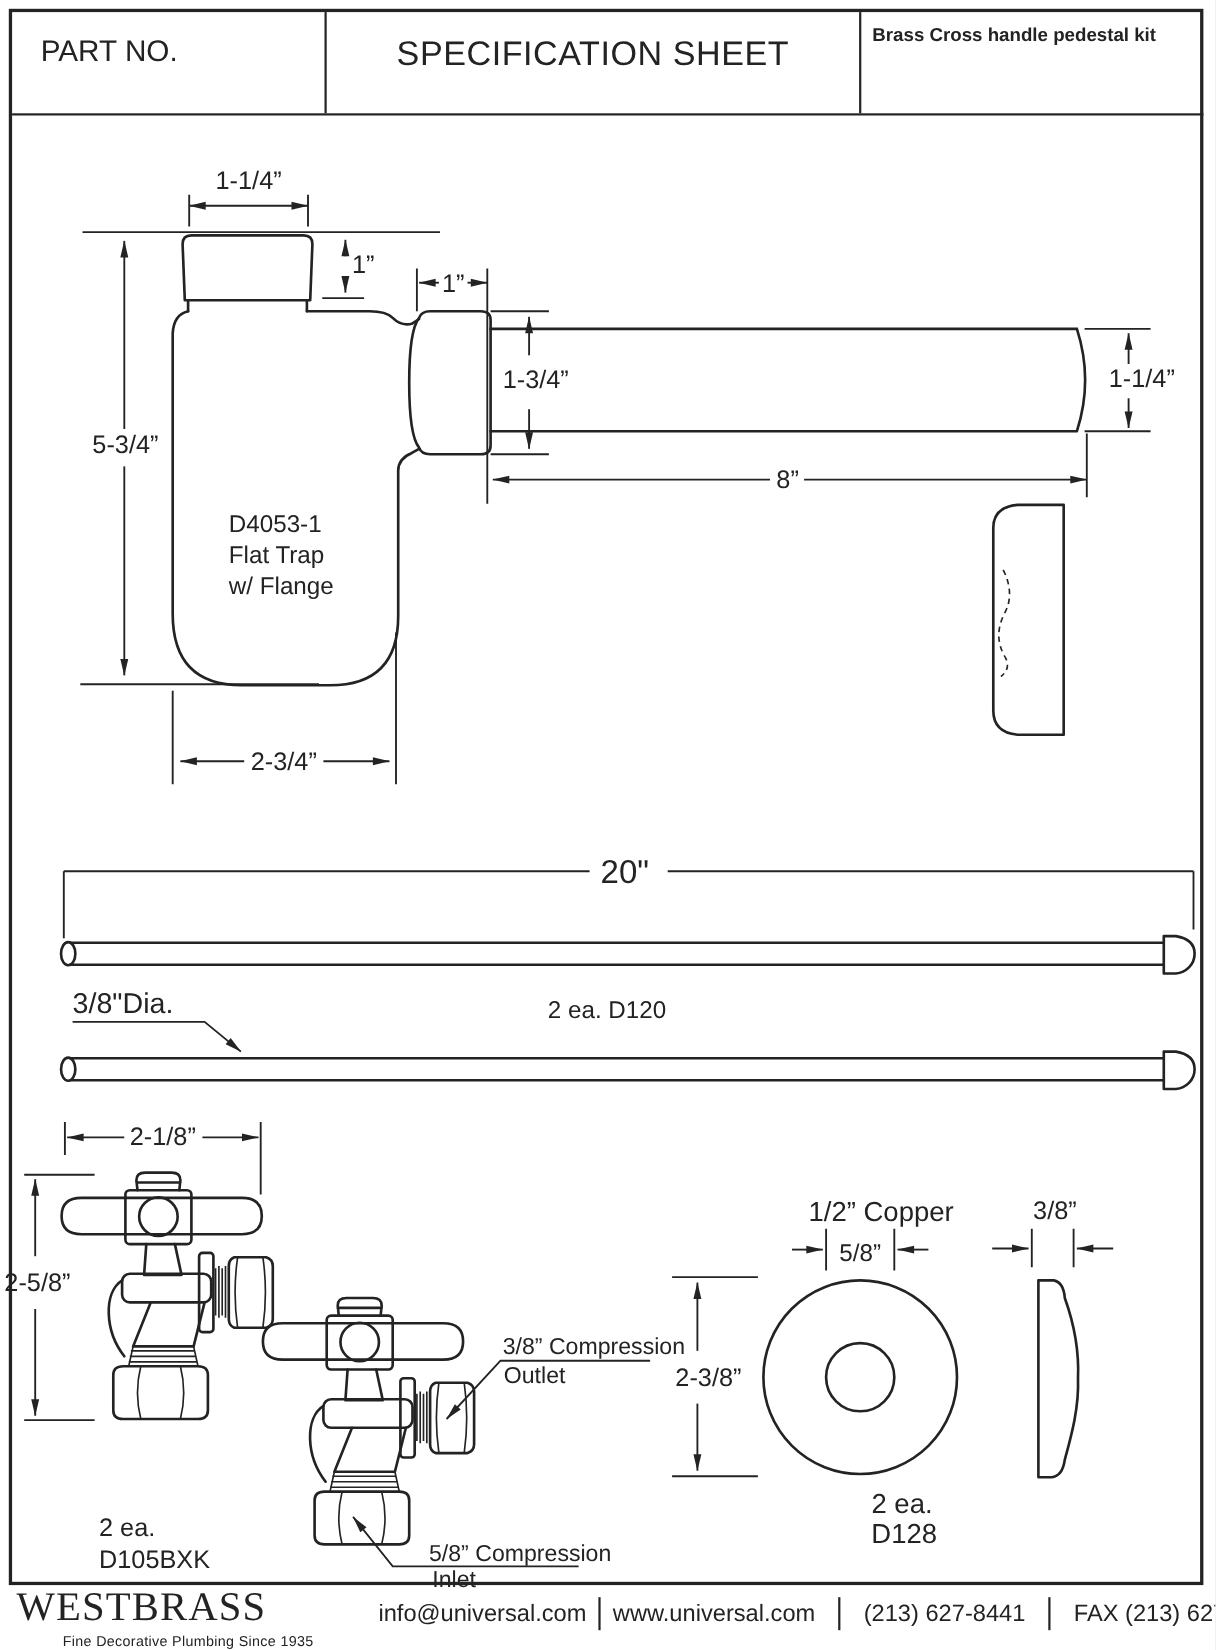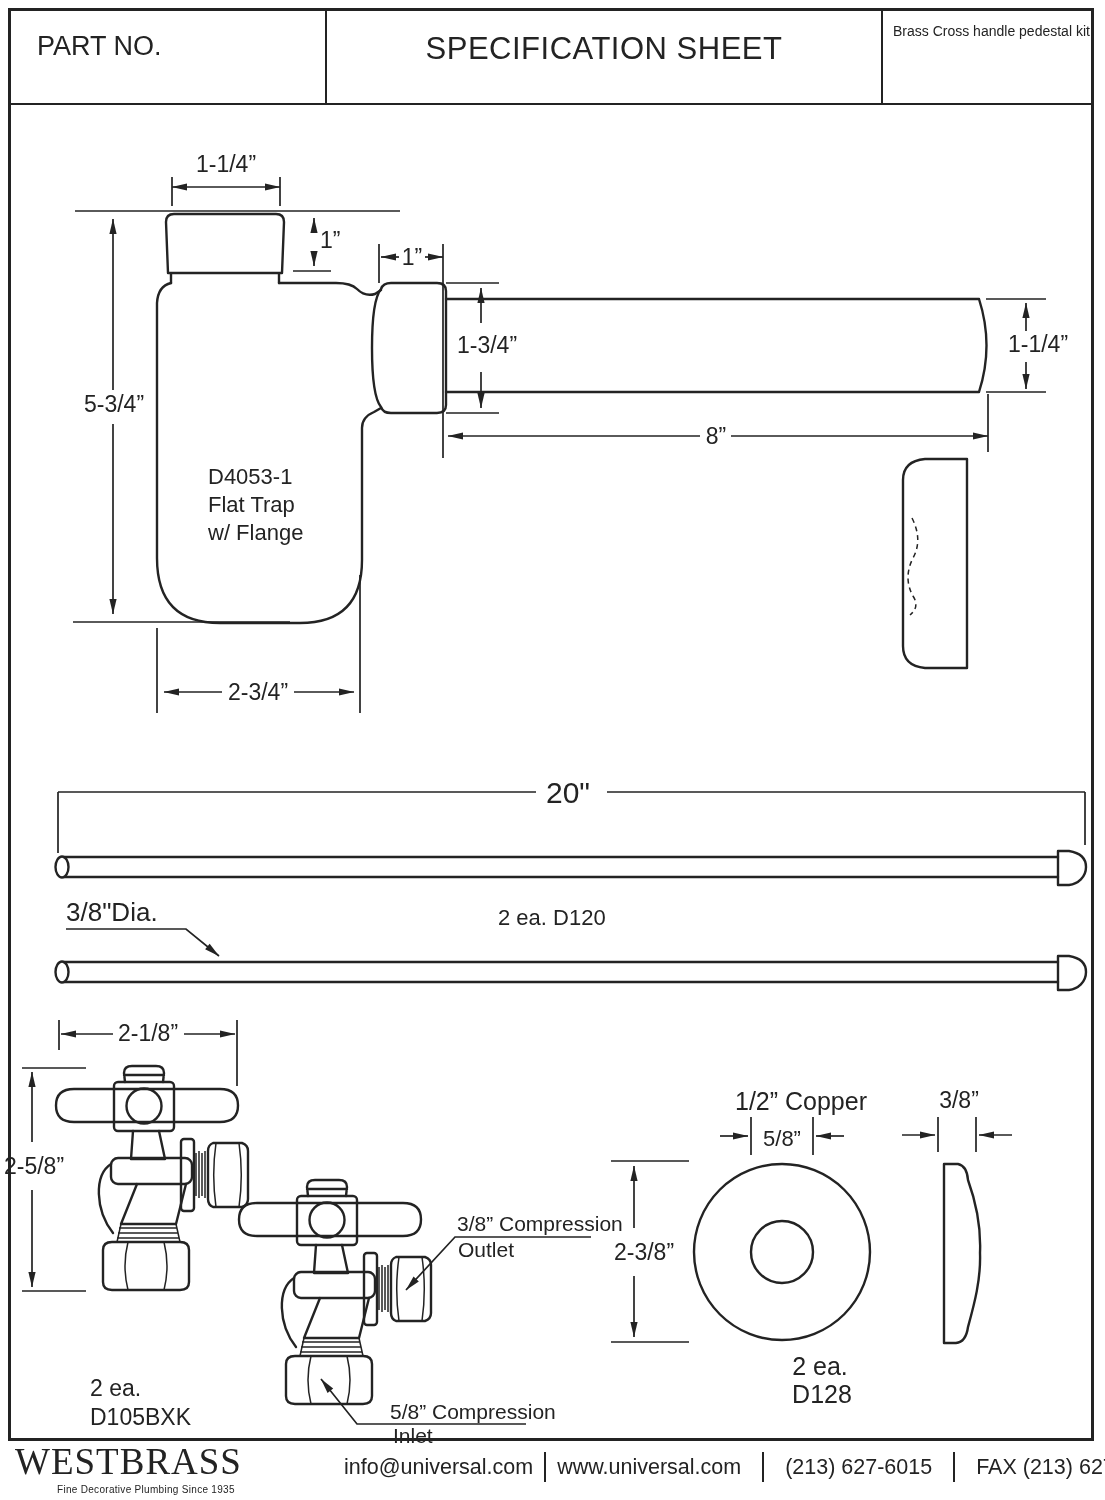--- a/index.html
+++ b/index.html
@@ -3,29 +3,29 @@
 <meta charset="utf-8">
 <style>
   html,body{margin:0;padding:0;background:#e8e8e8;}
   #page{position:relative;width:1105px;height:1500px;background:#ffffff;overflow:hidden;
         font-family:"Liberation Sans",sans-serif;color:#232323;}
   
   .border-box{position:absolute;left:8px;top:8px;width:1086px;height:1433px;
               border:3px solid #232323;box-sizing:border-box;}
   .hdr-row{position:absolute;left:11px;top:11px;width:1083px;height:94px;
            border-bottom:2px solid #232323;box-sizing:border-box;display:flex;}
-  .hdr-cell1{width:316px;border-right:2px solid #232323;box-sizing:border-box;
+  .hdr-cell1{width:286px;border-right:2px solid #232323;box-sizing:border-box;
              display:flex;gap:26px;padding:20px 0 0 26px;font-size:27px;}
-  .hdr-cell2{width:556px;border-right:2px solid #232323;box-sizing:border-box;
+  .hdr-cell2{width:486px;border-right:2px solid #232323;box-sizing:border-box;
              text-align:center;padding-top:20px;font-size:31px;letter-spacing:.5px;}
-  .hdr-cell3{flex:1;padding:8px 0 0 10px;font-size:14px;line-height:25px;}
+  .hdr-cell3{flex:1;padding:8px 0 0 10px;font-size:17px;line-height:25px;font-weight:bold;}
   
   .brand{position:absolute;left:15px;top:1440px;font-family:"Liberation Serif",serif;
          font-size:37px;letter-spacing:1px;}
-  .tagline{position:absolute;left:57px;top:1484px;font-size:10px;letter-spacing:.3px;}
+  .tagline{position:absolute;left:57px;top:1484px;font-size:13px;letter-spacing:.3px;}
   .contact{position:absolute;left:344px;top:1452px;display:flex;align-items:center;
            font-size:21.5px;white-space:nowrap;}
   .sep{width:2px;height:30px;background:#232323;}
   .sep.tight{margin:0 11px;}
   .sep.wide{margin:0 21px;}
   
   svg{position:absolute;left:0;top:0;}
   .ln   {stroke:#232323;stroke-width:2.4;fill:none;stroke-linejoin:round;stroke-linecap:round;}
   .thin {stroke:#232323;stroke-width:1.5;fill:none;}
   .dim  {stroke:#232323;stroke-width:1.7;fill:none;}
@@ -205,18 +205,18 @@
     </g>
   </svg>
 
   <div class="brand">WESTBRASS</div>
   <div class="tagline">Fine Decorative Plumbing Since 1935</div>
   <div class="contact">
     <span>info@universal.com</span>
     <span class="sep tight"></span>
     <span>www.universal.com</span>
     <span class="sep wide"></span>
-    <span>(213) 627-6015</span>
+    <span>(213) 627-8441</span>
     <span class="sep wide"></span>
     <span>FAX (213) 627-2844</span>
   </div>
 
 </div>
 
 </body></html>

